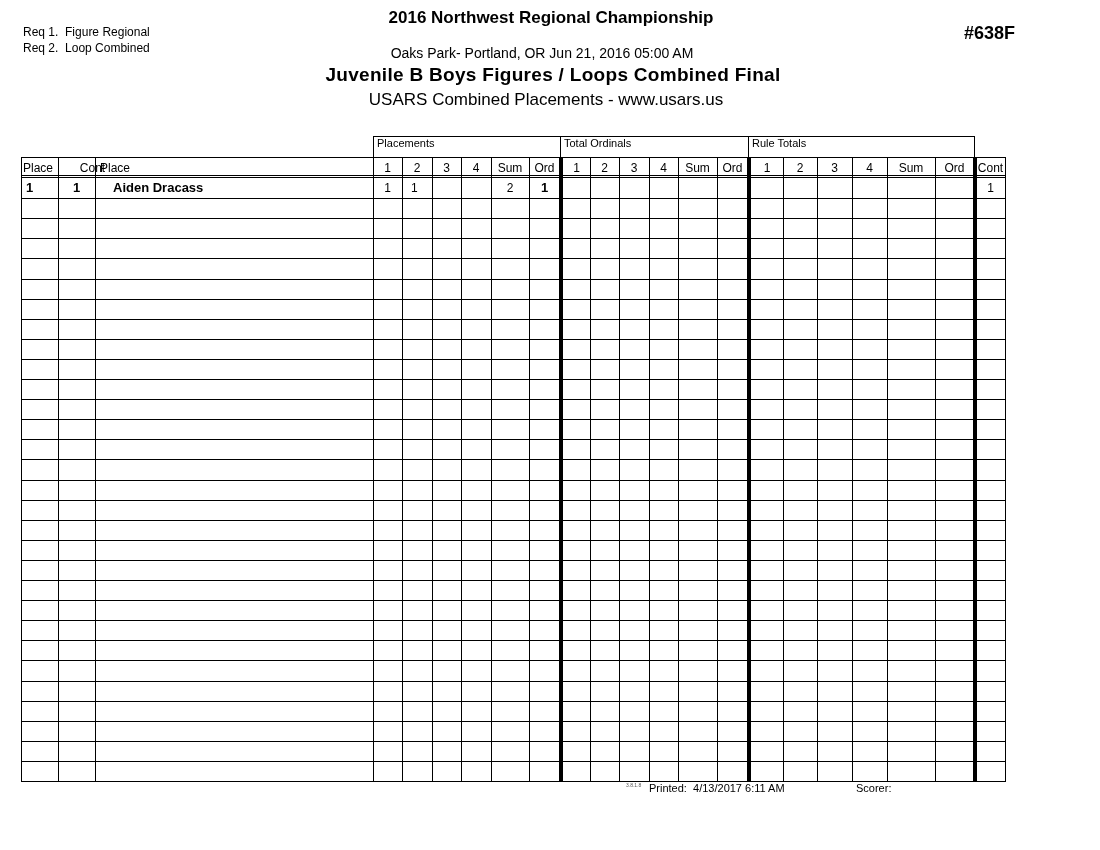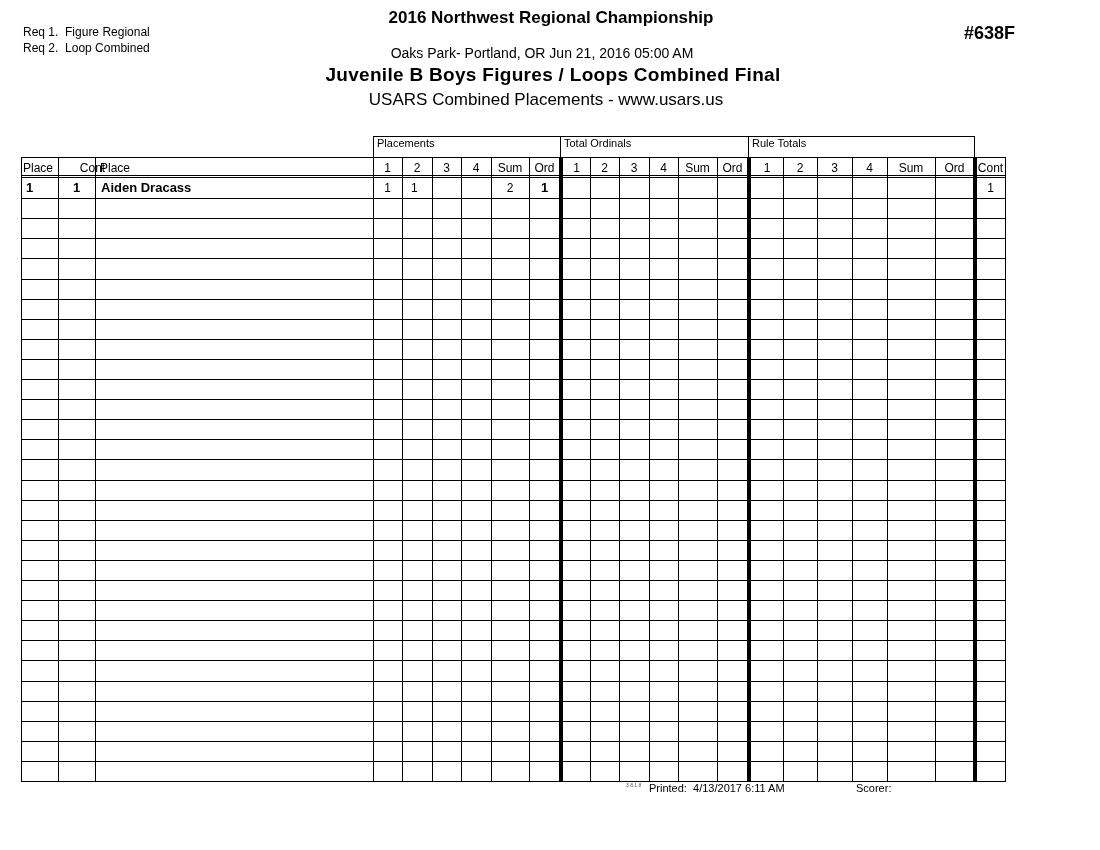--- a/index.html
+++ b/index.html
@@ -11,21 +11,21 @@
   .sub { font-size:14px; left:0; width:1100px; text-align:center; }
   .cat { font-size:19px; font-weight:bold; left:0; width:1100px; text-align:center; letter-spacing:0.3px; }
   .usars { font-size:17px; left:0; width:1100px; text-align:center; }
 
   .grp { position:absolute; top:136px; height:21px; border:1px solid #000; border-bottom:none; box-sizing:border-box; font-size:11px; padding-left:3px; line-height:13px; }
   .line-v { position:absolute; background:#000; width:1px; }
   .line-v.thick { width:4px; }
   .line-h { position:absolute; background:#000; height:1px; left:21px; width:985px; }
 
   .cell { position:absolute; font-size:12px; text-align:center; line-height:20px; height:20px; }
-  .cell.left { text-align:left; padding-left:6px; box-sizing:border-box; }
+  .cell.left { text-align:left; padding-left:18px; box-sizing:border-box; }
   .cell.bold { font-weight:bold; font-size:13px; }
   .hdr { position:absolute; top:158px; height:19px; line-height:20px; font-size:12px; text-align:center; }
   .hdr.left { text-align:left; padding-left:5px; box-sizing:border-box; }
 
   .footer { font-size:11px; top:782px; }
   .ver { font-size:5px; color:#555; top:782px; left:626px; }
 </style>
 </head>
 <body>
 

